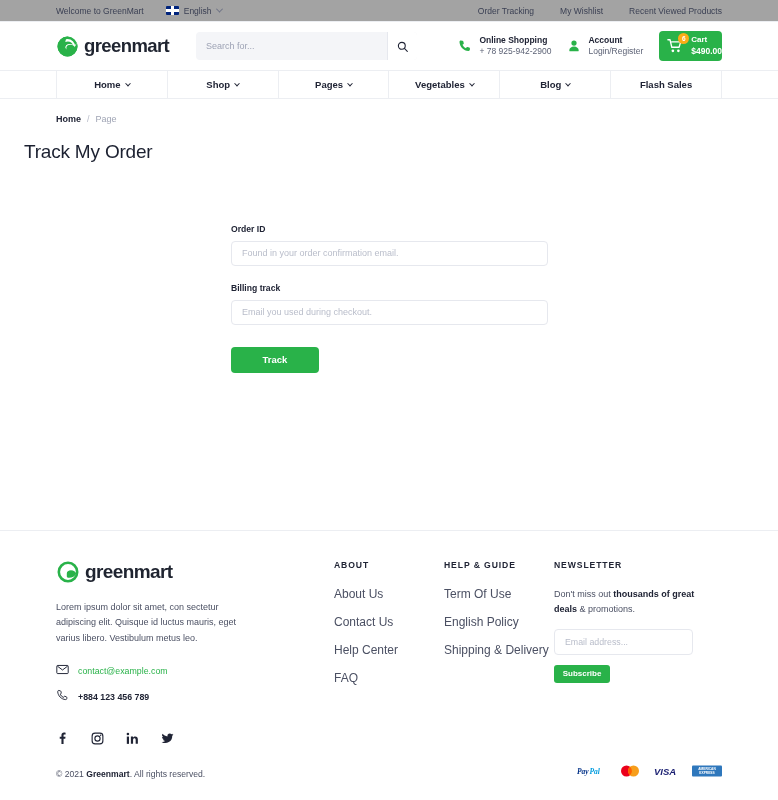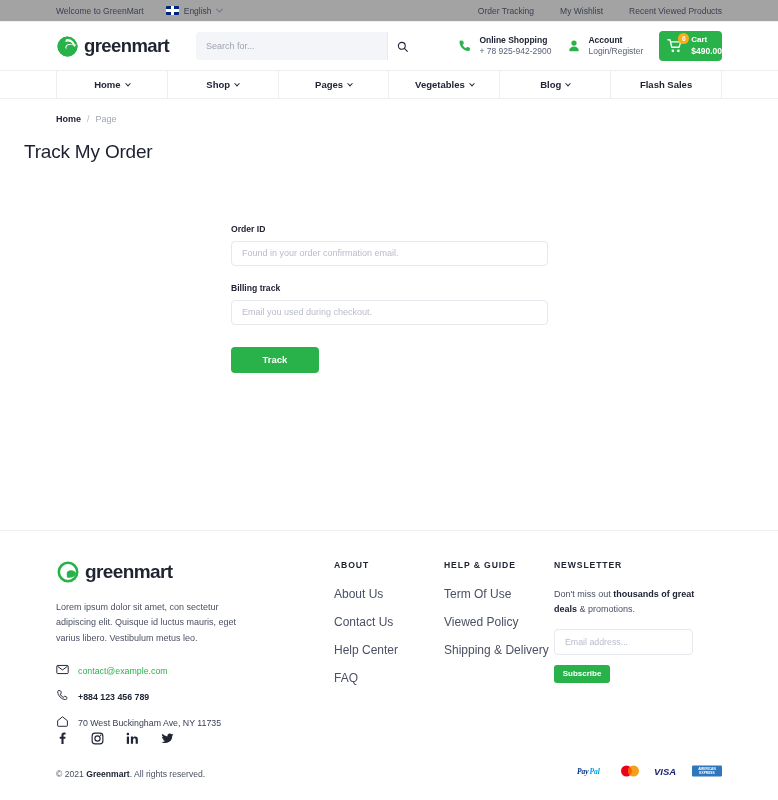--- a/index.html
+++ b/index.html
@@ -372,40 +372,34 @@
           <a class="f-email" href="#">contact@example.com</a>
         </div>
 
         <div class="f-contact">
           <svg class="f-contact-ico" viewBox="0 0 16 16">
             <path d="M3.4 1.8c-.8 0-1.4.7-1.3 1.5.4 5.3 4.4 9.3 9.7 9.7.8.1 1.5-.5 1.5-1.3v-1.3c0-.4-.3-.8-.7-.9l-1.9-.5c-.4-.1-.8.1-1 .4l-.6 1a8.8 8.8 0 0 1-4-4l1-.6c.3-.2.5-.6.4-1l-.5-1.9c-.1-.4-.5-.7-.9-.7z" fill="none" stroke="#202435" stroke-width="1.15"></path>
           </svg>
           <span class="f-phone">+884 123 456 789</span>
         </div>
 
-        <div class="f-contact">
-          <svg class="f-contact-ico" viewBox="0 0 16 16">
-            <path d="M2 7 8 2.2 14 7v6.2c0 .4-.3.7-.7.7H2.7c-.4 0-.7-.3-.7-.7z" fill="none" stroke="#202435" stroke-width="1.2" stroke-linejoin="round"></path>
-          </svg>
-          <span class="f-addr">70 West Buckingham Ave, NY 11735</span>
-        </div>
       </div>
 
       <div class="fc-about">
         <div class="f-head">ABOUT</div>
         <a class="f-link" href="#">About Us</a>
         <a class="f-link" href="#">Contact Us</a>
         <a class="f-link" href="#">Help Center</a>
         <a class="f-link" href="#">FAQ</a>
       </div>
 
       <div class="fc-help">
         <div class="f-head">HELP &amp; GUIDE</div>
         <a class="f-link" href="#">Term Of Use</a>
-        <a class="f-link" href="#">Viewed Policy</a>
+        <a class="f-link" href="#">English Policy</a>
         <a class="f-link" href="#">Shipping &amp; Delivery</a>
       </div>
 
       <div class="fc-news">
         <div class="f-head">NEWSLETTER</div>
         <div class="news-text"><span>Don't miss out </span><b>thousands of great deals</b><span> &amp; promotions.</span></div>
         <input class="news-input" type="text" placeholder="Email address..." style="">
         <button class="sub-btn">Subscribe</button>
       </div>
     </div>

